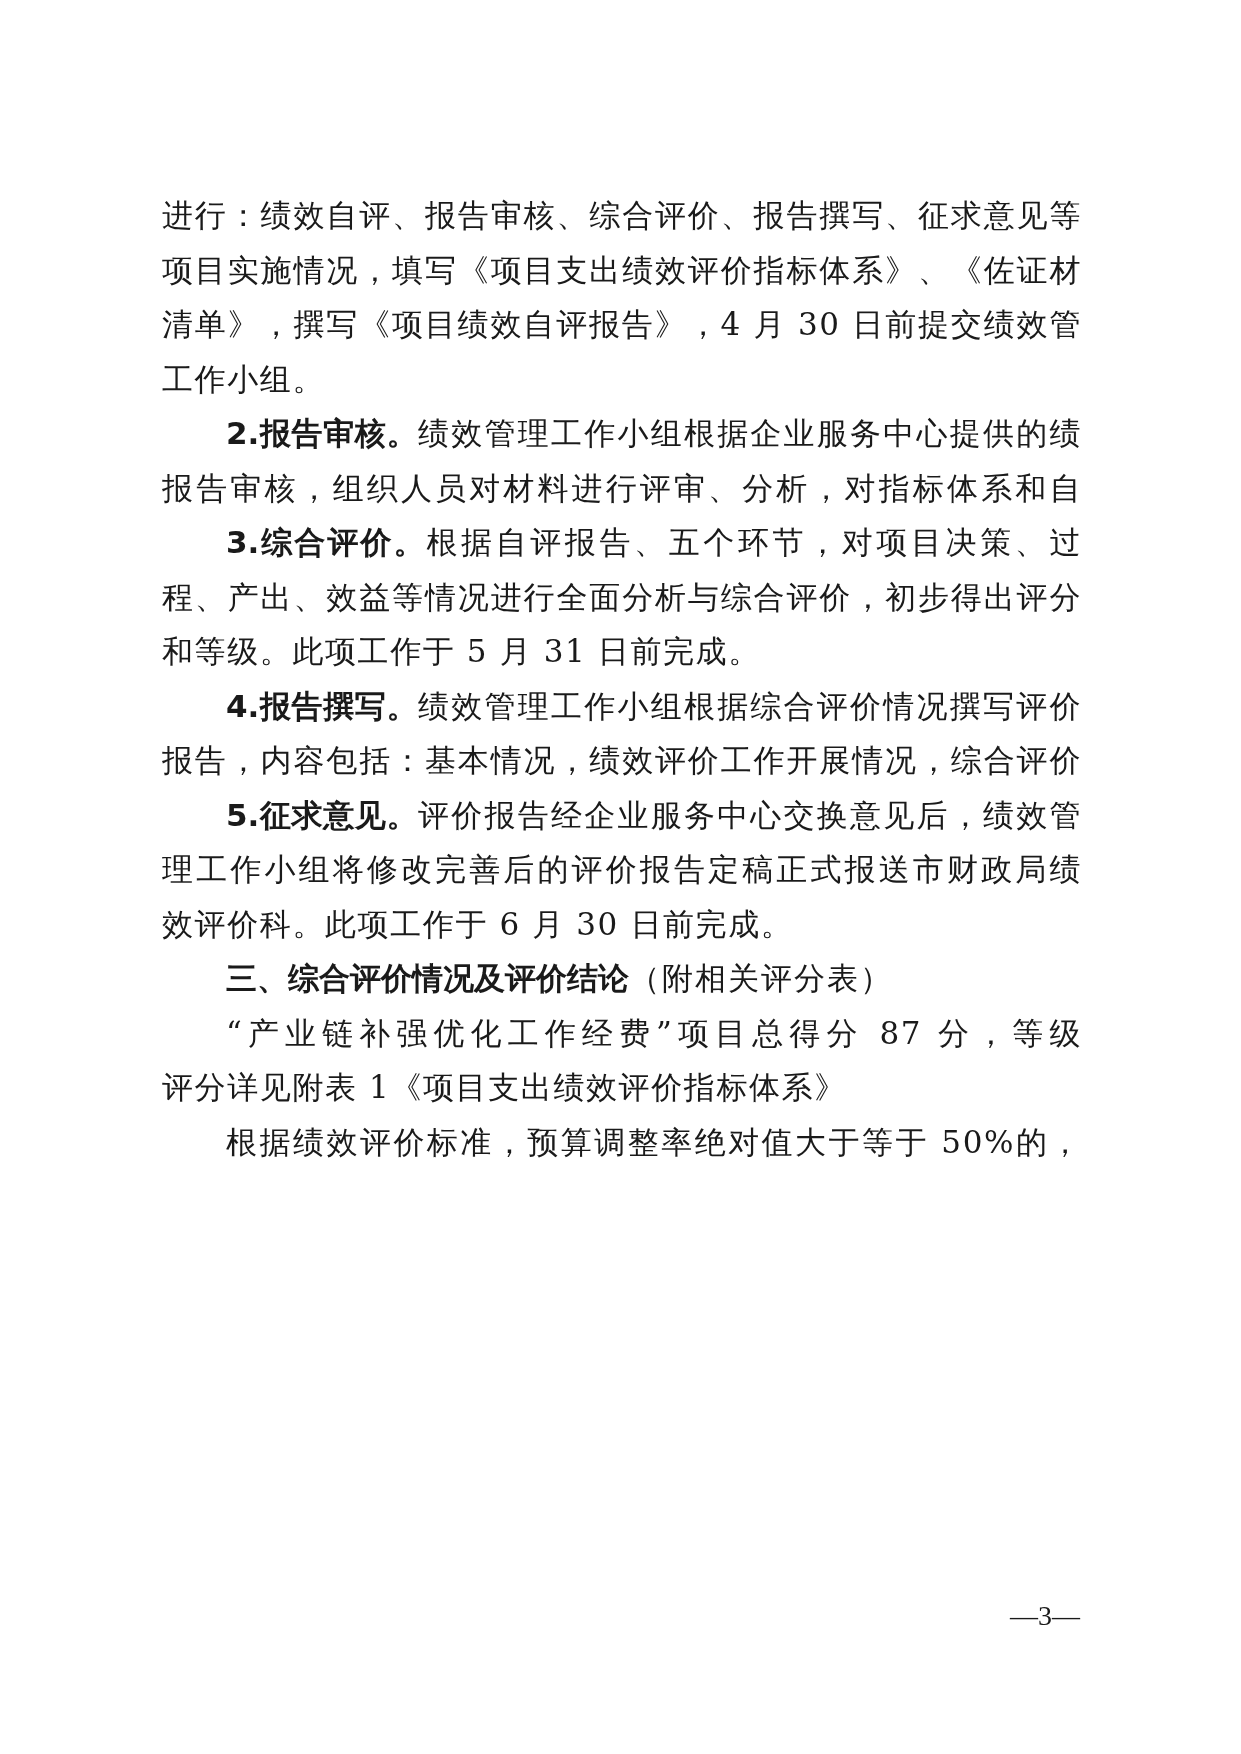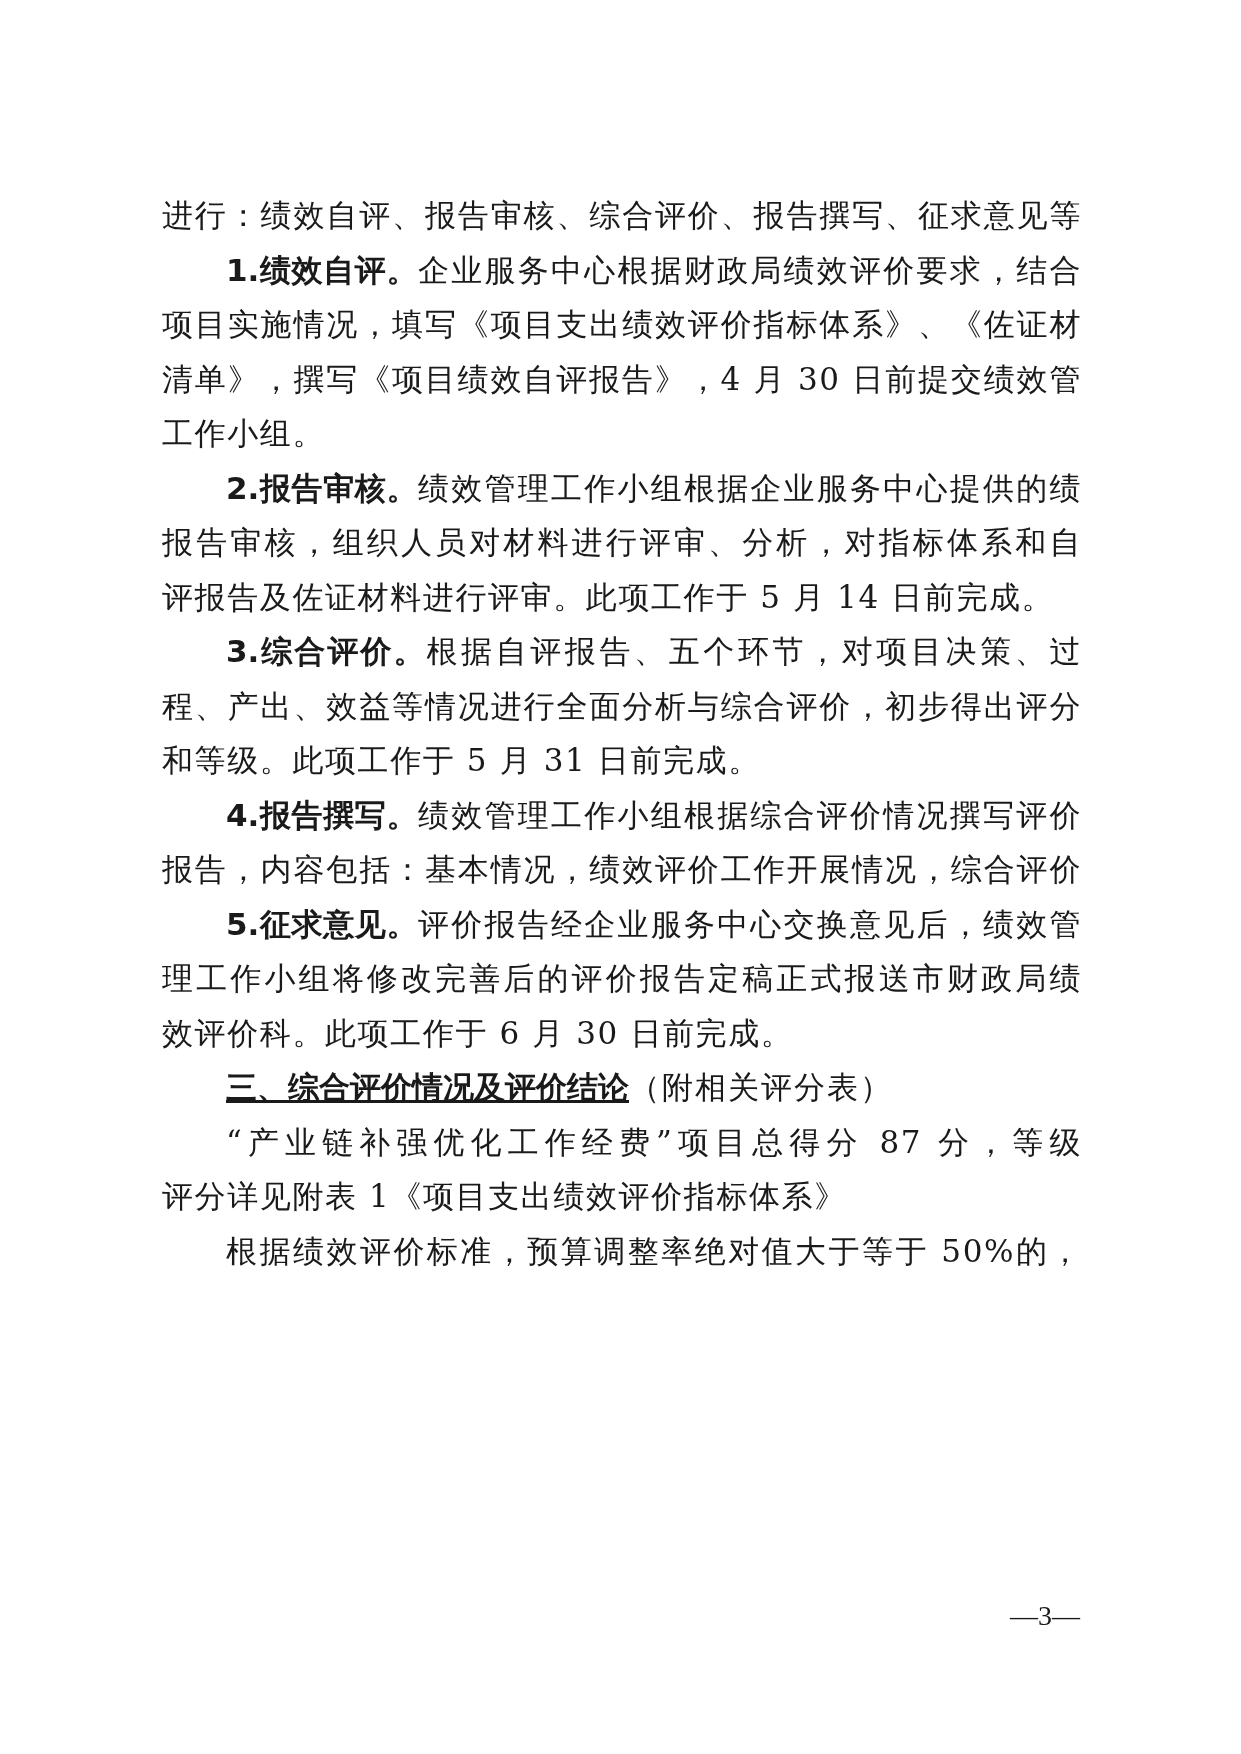--- a/index.html
+++ b/index.html
@@ -48,21 +48,20 @@
     }
     .lead {
       font-weight: bold;
       font-family: "DejaVu Sans", "Liberation Sans", sans-serif;
       letter-spacing: 0px;
     }
     .heading {
       font-family: "DejaVu Sans", "Liberation Sans", sans-serif;
       font-weight: bold;
       letter-spacing: 0px;
-      text-decoration: underline;
     }
     .heading-note {
       font-family: "DejaVu Sans", "Liberation Sans", sans-serif;
       font-weight: normal;
       letter-spacing: 2px;
     }
     .page-number {
       position: absolute;
       left: 1010px;
       top: 1600px;
@@ -75,41 +74,35 @@
 </head>
 <body>
 
 <div class="page">
   <div class="body-text">
 
     <div class="line justify">
       <span>进行：绩效自评、报告审核、综合评价、报告撰写、征求意见等</span>
     </div>
 
-    <div class="line justify indent">
-      <span class="lead">1.绩效自评。</span><span>企业服务中心根据财政局绩效评价要求，结合</span>
-    </div>
     <div class="line justify">
       <span>项目实施情况，填写《项目支出绩效评价指标体系》、《佐证材料</span>
     </div>
     <div class="line justify">
       <span>清单》，撰写《项目绩效自评报告》，4 月 30 日前提交绩效管理</span>
     </div>
     <div class="line">
       <span>工作小组。</span>
     </div>
 
     <div class="line justify indent">
       <span class="lead">2.报告审核。</span><span>绩效管理工作小组根据企业服务中心提供的绩</span>
     </div>
     <div class="line justify">
       <span>报告审核，组织人员对材料进行评审、分析，对指标体系和自</span>
-    </div>
-    <div class="line">
-      <span>评报告及佐证材料进行评审。此项工作于 5 月 14 日前完成。</span>
     </div>
 
     <div class="line justify indent">
       <span class="lead">3.综合评价。</span><span>根据自评报告、五个环节，对项目决策、过</span>
     </div>
     <div class="line justify">
       <span>程、产出、效益等情况进行全面分析与综合评价，初步得出评分</span>
     </div>
     <div class="line">
       <span>和等级。此项工作于 5 月 31 日前完成。</span>

